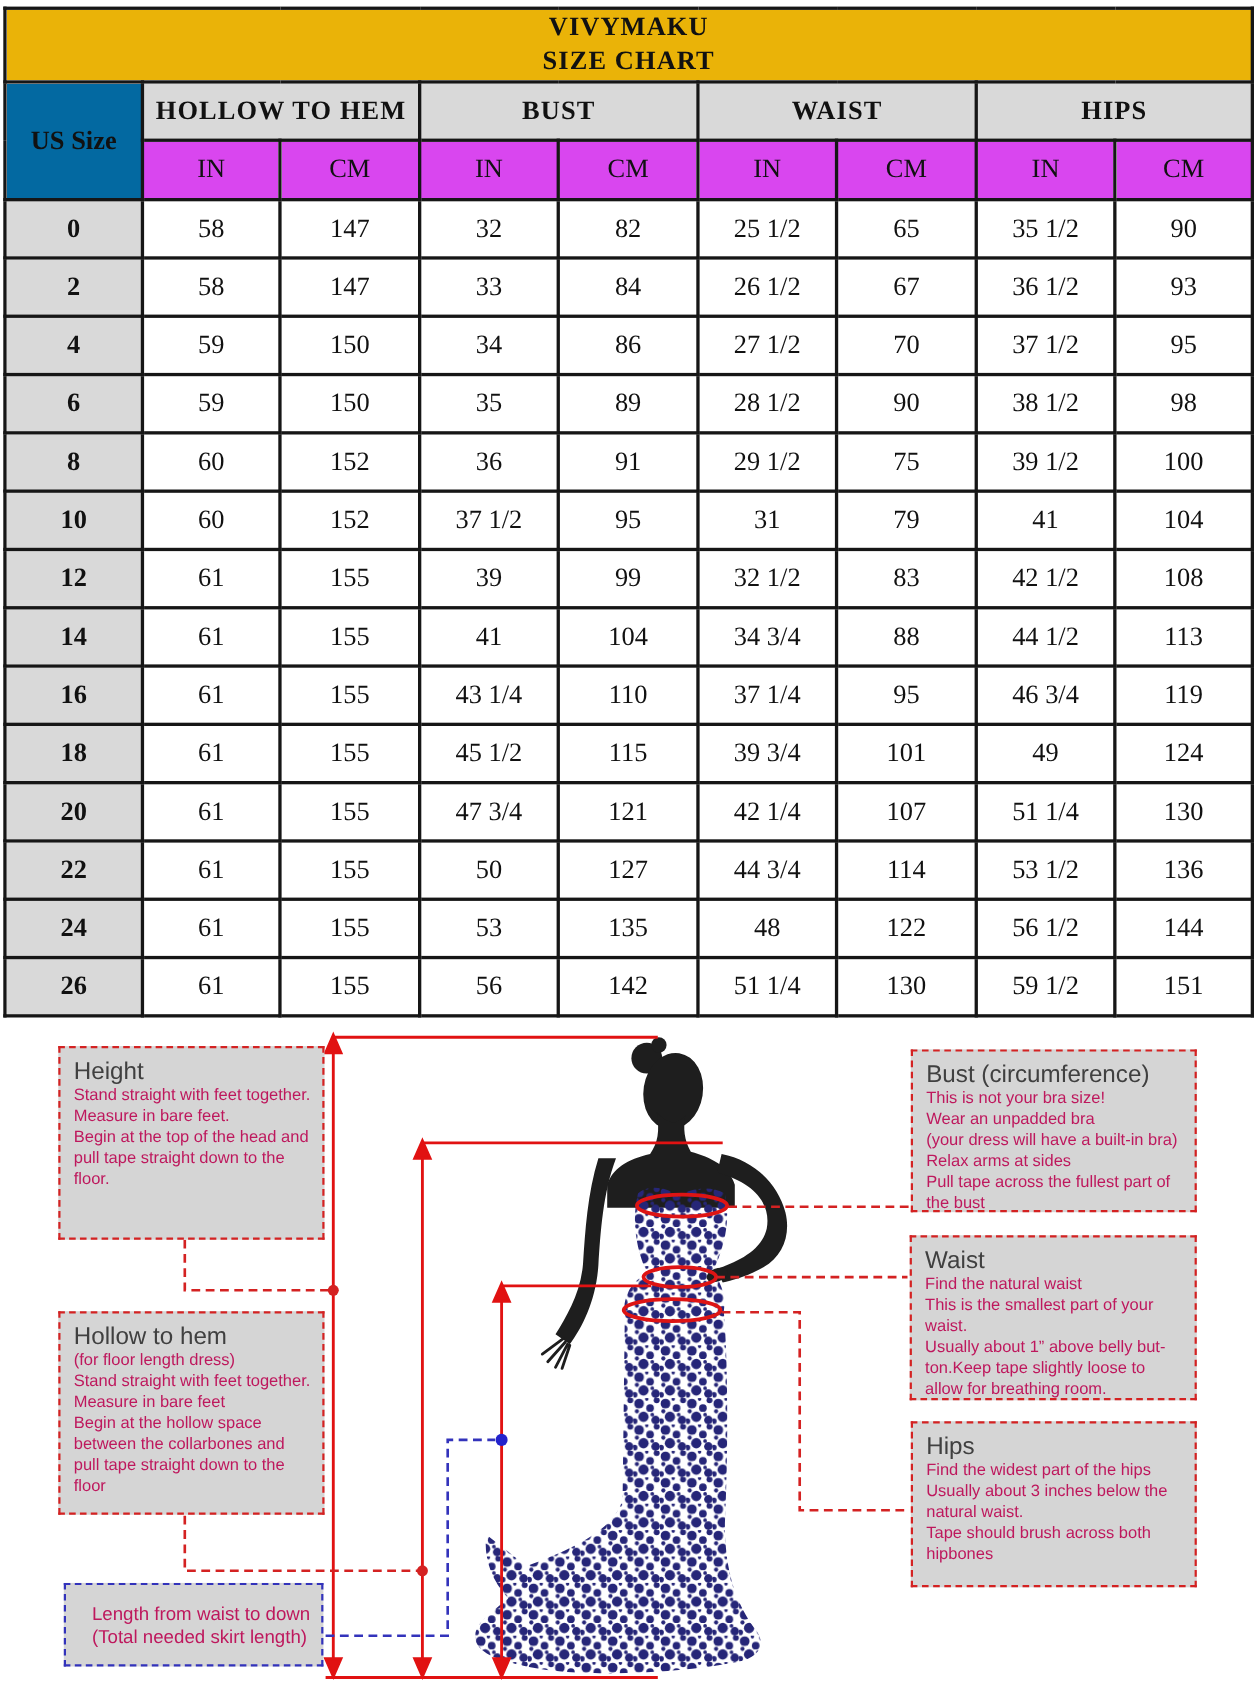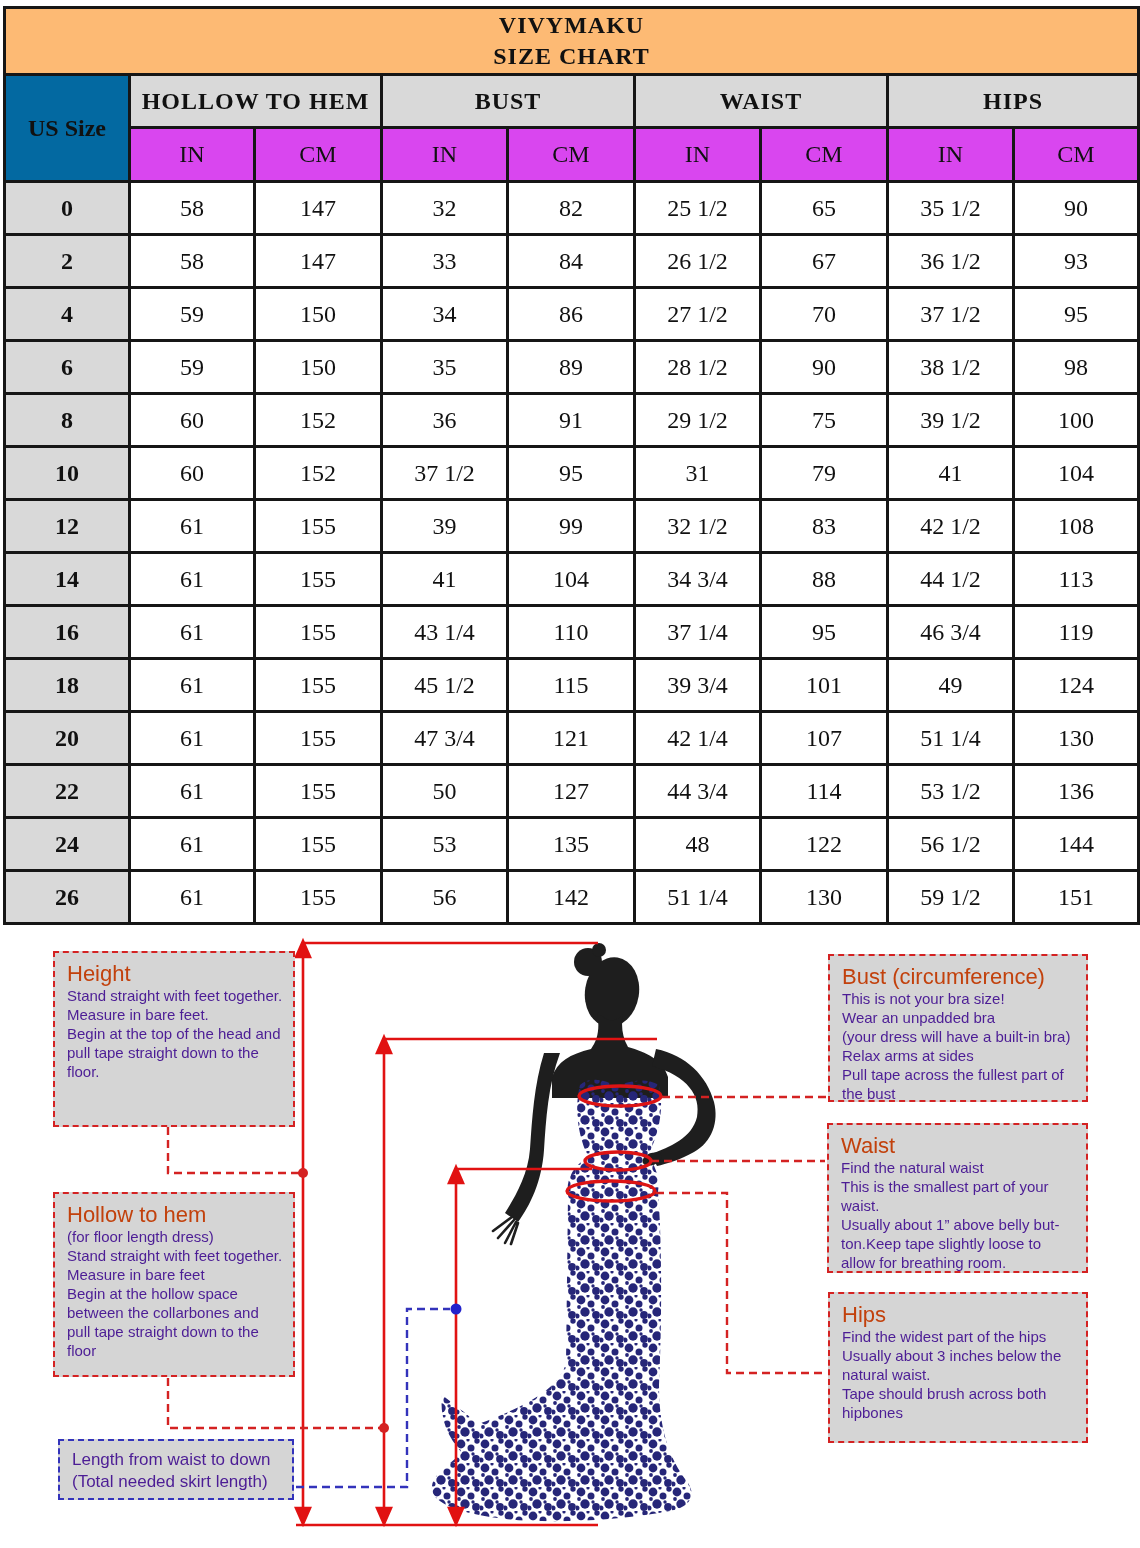--- a/index.html
+++ b/index.html
@@ -5,43 +5,43 @@
   html,body{margin:0;padding:0;background:#fff;}
   #page{position:relative;width:1140px;height:1548px;background:#fff;overflow:hidden;
         font-family:"Liberation Sans",sans-serif;}
 
   
   #size-table{position:absolute;left:3px;top:6px;width:1134px;border-collapse:collapse;
               table-layout:fixed;}
   #size-table td{border:3px solid #161616;text-align:center;vertical-align:middle;
                  font-family:"Liberation Serif",serif;font-size:24px;color:#111;
                  padding:0;overflow:hidden;}
-  td.title-cell{background:#fdba74;height:64px;font-family:"Liberation Mono",monospace;
+  td.title-cell{background:#eab308;height:64px;font-family:"Liberation Mono",monospace;
                 font-weight:bold;font-size:27px;line-height:1.3;letter-spacing:1px;}
   td.corner-cell{background:#0369a1;font-family:"Liberation Mono",monospace;
                  font-weight:bold;font-size:25px;}
   td.group-cell{background:#D9D9D9;height:50px;font-family:"Liberation Mono",monospace;
                 font-weight:bold;font-size:25px;letter-spacing:1px;}
   td.unit-cell{background:#d946ef;height:51px;font-family:"Liberation Mono",monospace;
                font-size:22px;}
   td.size-cell{background:#D9D9D9;font-weight:bold;height:50px;font-size:24px;}
   td.val-cell{background:#fff;font-size:24px;}
 
   
   #diagram{position:absolute;left:0;top:935px;width:1140px;height:613px;}
   #diagram svg{position:absolute;left:0;top:0;}
   .note-box{position:absolute;background:#D5D5D5;border:2px dashed #D42222;
             padding:8px 10px 6px 12px;box-sizing:border-box;color:#333;}
   .note-box.blue{border:2px dashed #3333BB;}
-  .note-title{font-size:22px;color:#c2410c;margin:0 0 1px 0;line-height:1.15;}
-  .note-body{font-size:15px;line-height:1.26;white-space:pre-line;color:#4c1d95;}
+  .note-title{font-size:22px;color:#404040;margin:0 0 1px 0;line-height:1.15;}
+  .note-body{font-size:15px;line-height:1.26;white-space:pre-line;color:#be185d;}
 
   #height-box{left:53px;top:16px;width:242px;height:176px;}
   #hollow-box{left:53px;top:257px;width:242px;height:185px;}
-  #length-box{left:58px;top:504px;width:236px;height:61px;display:flex;align-items:center;}
+  #length-box{left:58px;top:504px;width:236px;height:76px;display:flex;align-items:center;justify-content:flex-end;}
   #bust-box{left:828px;top:19px;width:260px;height:148px;}
   #waist-box{left:827px;top:188px;width:261px;height:150px;}
   #hips-box{left:828px;top:357px;width:260px;height:151px;}
 </style>
 </head>
 <body>
 
 <div id="page">
 
   <table id="size-table">

